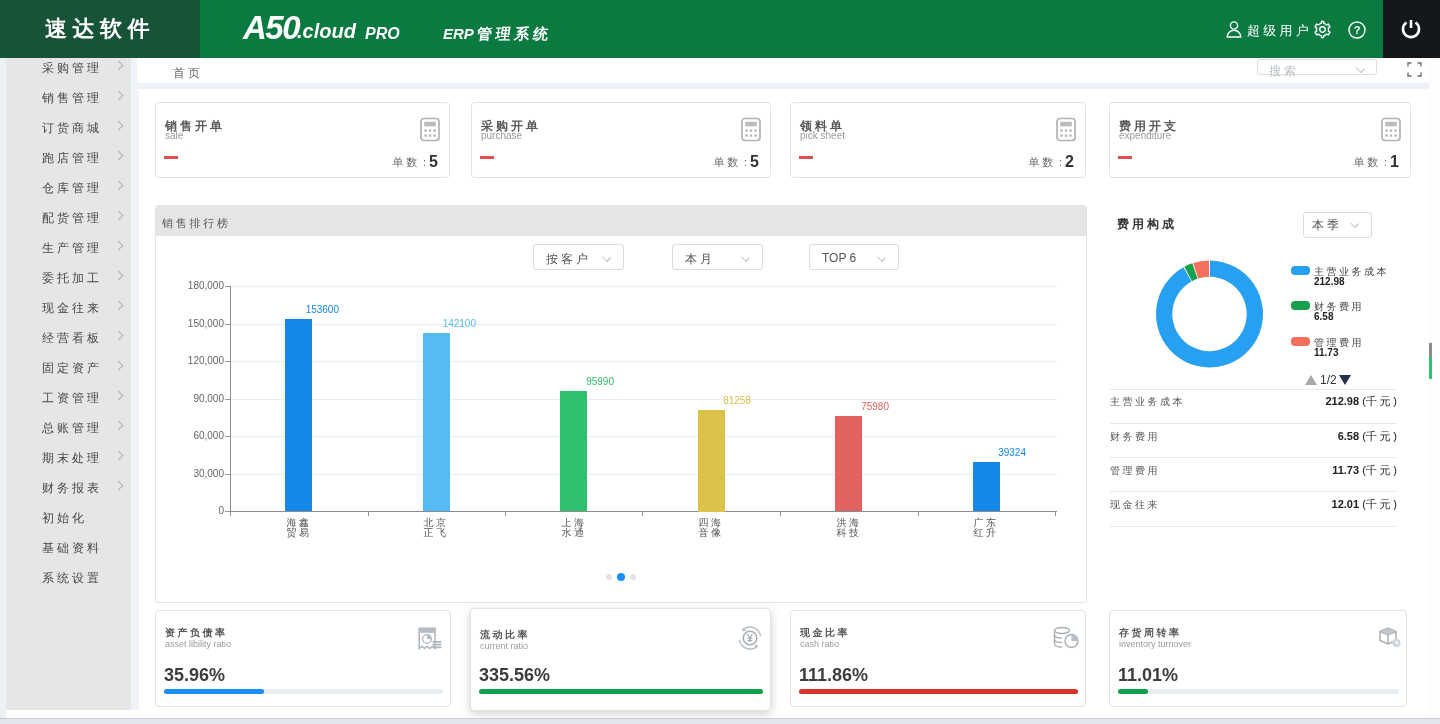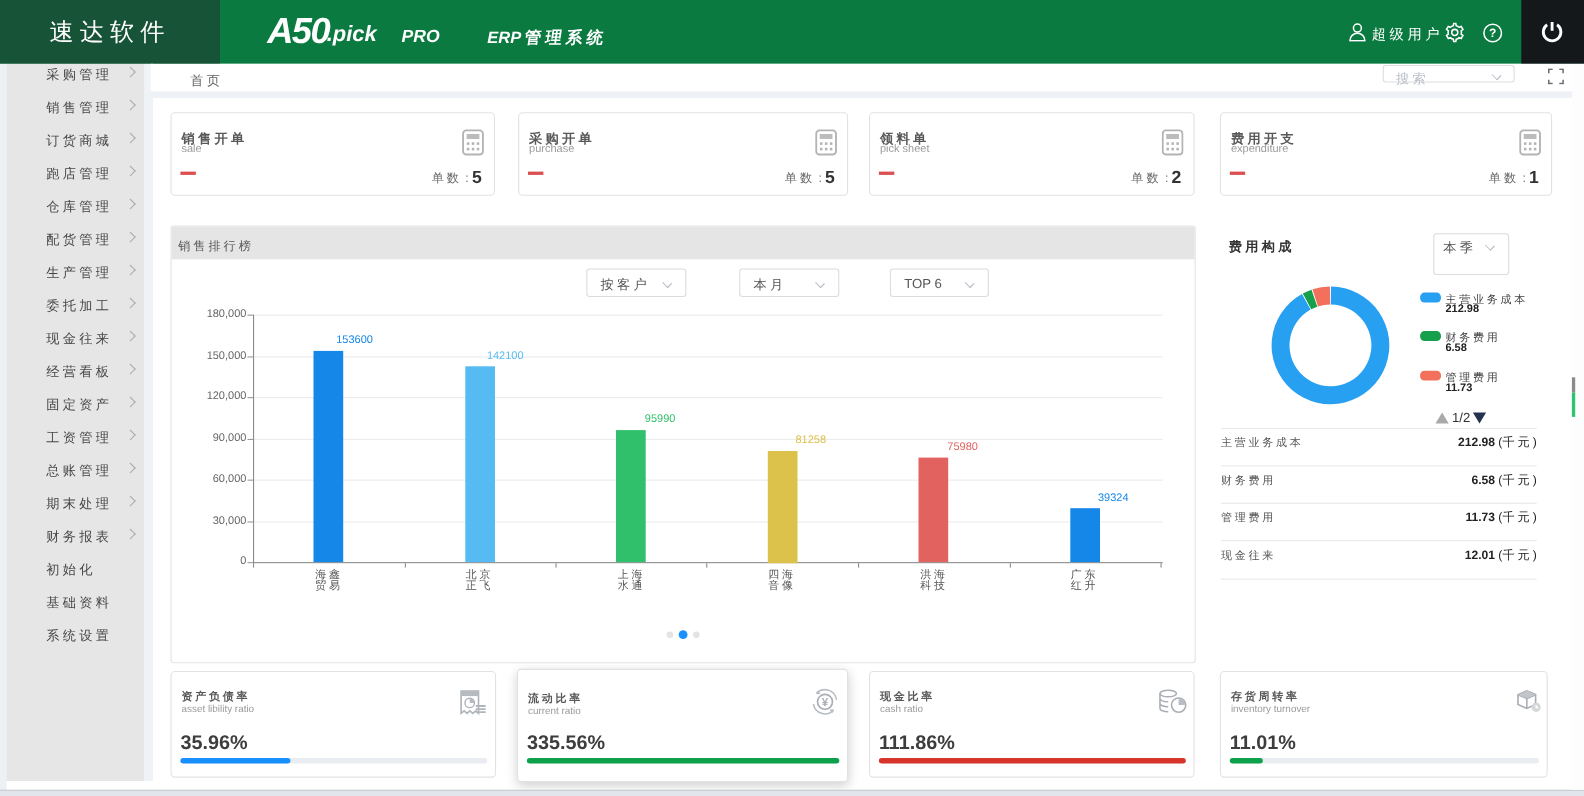--- a/index.html
+++ b/index.html
@@ -2,21 +2,21 @@
 <html><head>
 <meta charset="utf-8">
 <style>
 *{margin:0;padding:0;box-sizing:border-box}
 html,body{width:1440px;height:724px;overflow:hidden;font-family:"Liberation Sans",sans-serif;background:#fff}
 #app{position:relative;width:1440px;height:724px;background:#fff}
 .abs{position:absolute}
 .cjk{letter-spacing:.25em}
 
 #hdr{position:absolute;left:0;top:0;width:1440px;height:58px;background:#0a7a40}
-#hdr .logo{position:absolute;left:0;top:0;width:200px;height:58px;background:#175437;color:#fff;font-size:22px;font-weight:normal;line-height:58px;text-align:center}
+#hdr .logo{position:absolute;left:0;top:0;width:200px;height:58px;background:#175437;color:#fff;font-size:22px;font-weight:bold;line-height:58px;text-align:center}
 #hdr .a50{position:absolute;left:243px;top:9px;color:#fff;font-style:italic;font-weight:bold;font-size:33px;letter-spacing:-1.5px}
 #hdr .cloud{position:absolute;left:297px;top:20px;color:#fff;font-style:italic;font-weight:bold;font-size:20px}
 #hdr .pro{position:absolute;left:365px;top:25px;color:#fff;font-style:italic;font-weight:bold;font-size:16px}
 #hdr .erp{position:absolute;left:443px;top:25px;color:#fff;font-style:italic;font-weight:bold;font-size:15px}
 #hdr .usr{position:absolute;left:1247px;top:22px;color:#fff;font-size:13px}
 #hdr .blackbox{position:absolute;left:1383px;top:0;width:57px;height:58px;background:#15181a}
 
 #leftstrip{position:absolute;left:0;top:58px;width:6px;height:666px;background:#edf0f5}
 #side{position:absolute;left:6px;top:58px;width:125px;height:652px;background:#e6e6e6}
 #sidetrack{position:absolute;left:131px;top:58px;width:8px;height:652px;background:#eff2f6}
@@ -71,21 +71,21 @@
 #bstrip{position:absolute;left:0;top:718px;width:1440px;height:6px;background:#e2e6ec;border-top:1px solid #c9ccd1}
 #sbar{position:absolute;left:1429px;top:58px;width:11px;height:660px;background:#fdfdfd}
 </style>
 </head>
 <body>
 <div id="app">
 
 <div id="hdr">
   <div class="logo"><span class="cjk">速达软件</span></div>
   <div class="a50">A50</div>
-      <div class="cloud">.pick</div>
+      <div class="cloud">.cloud</div>
   <div class="pro">PRO</div>
   <div class="erp">ERP <span class="cjk" style="font-style:normal;display:inline-block;transform:skewX(-8deg)">管理系统</span></div>
   <svg class="abs" style="left:1226px;top:21px" width="16" height="17" viewBox="0 0 16 17">
         <circle cx="8" cy="4.5" r="3.6" fill="none" stroke="#fff" stroke-width="1.4"></circle>
         <path d="M1.2 16 A6.8 6.8 0 0 1 14.8 16 Z" fill="none" stroke="#fff" stroke-width="1.4"></path>
       </svg>
   <div class="usr cjk">超级用户</div>
   <svg class="abs" style="left:1313px;top:20px" width="19" height="19" viewBox="0 0 24 24">
         <path fill="none" stroke="#fff" stroke-width="1.8" d="M12 8.5a3.5 3.5 0 1 0 0 7 3.5 3.5 0 0 0 0-7zm7.4 5.4a7.6 7.6 0 0 0 0-3.8l2-1.6-2-3.4-2.4 1a7.6 7.6 0 0 0-3.3-1.9L13.2 1.7h-2.4L10.3 4.2a7.6 7.6 0 0 0-3.3 1.9l-2.4-1-2 3.4 2 1.6a7.6 7.6 0 0 0 0 3.8l-2 1.6 2 3.4 2.4-1a7.6 7.6 0 0 0 3.3 1.9l.5 2.5h2.4l.5-2.5a7.6 7.6 0 0 0 3.3-1.9l2.4 1 2-3.4z"></path>
       </svg>
@@ -327,21 +327,21 @@
 <div class="dot" style="left:630px;top:574px;width:6px;height:6px;background:#e3e3e3"></div>
 </div>
 <div id="rp">
       <div class="title cjk">费用构成</div>
 <div class="abs" style="left:1110px;top:389px;width:287px;height:1px;background:#e8e8e8"></div>
 <svg class="abs" style="left:1090px;top:195px" width="239" height="238" viewBox="0 0 239 238">
         <path d="M119.97 65.50 A53.5 53.5 0 1 1 93.56 72.21 L101.47 86.46 A37.2 37.2 0 1 0 119.82 81.80 Z" fill="#28a0f2"></path>
         <path d="M94.38 71.76 A53.5 53.5 0 0 1 102.30 68.34 L107.54 83.78 A37.2 37.2 0 0 0 102.04 86.15 Z" fill="#17a04b"></path>
         <path d="M103.18 68.05 A53.5 53.5 0 0 1 119.03 65.50 L119.18 81.80 A37.2 37.2 0 0 0 108.15 83.57 Z" fill="#f3705c"></path>
       </svg>
-<div class="dd" style="left:1303px;top:212px;width:69px;height:38px">
+<div class="dd" style="left:1303px;top:212px;width:69px;height:26px">
         <span class="t cjk" style="top:4px;left:8px">本季</span>
         <span class="c" style="top:7px"></span>
       </div>
 <div class="lgpill" style="top:266px;background:#28a0f2"></div>
 <div class="lgt cjk" style="top:265px">主营业务成本</div>
 <div class="lgv" style="top:276px">212.98</div>
 <div class="lgpill" style="top:301px;background:#17a04b"></div>
 <div class="lgt cjk" style="top:300px">财务费用</div>
 <div class="lgv" style="top:311px">6.58</div>
 <div class="lgpill" style="top:337px;background:#f3705c"></div>

